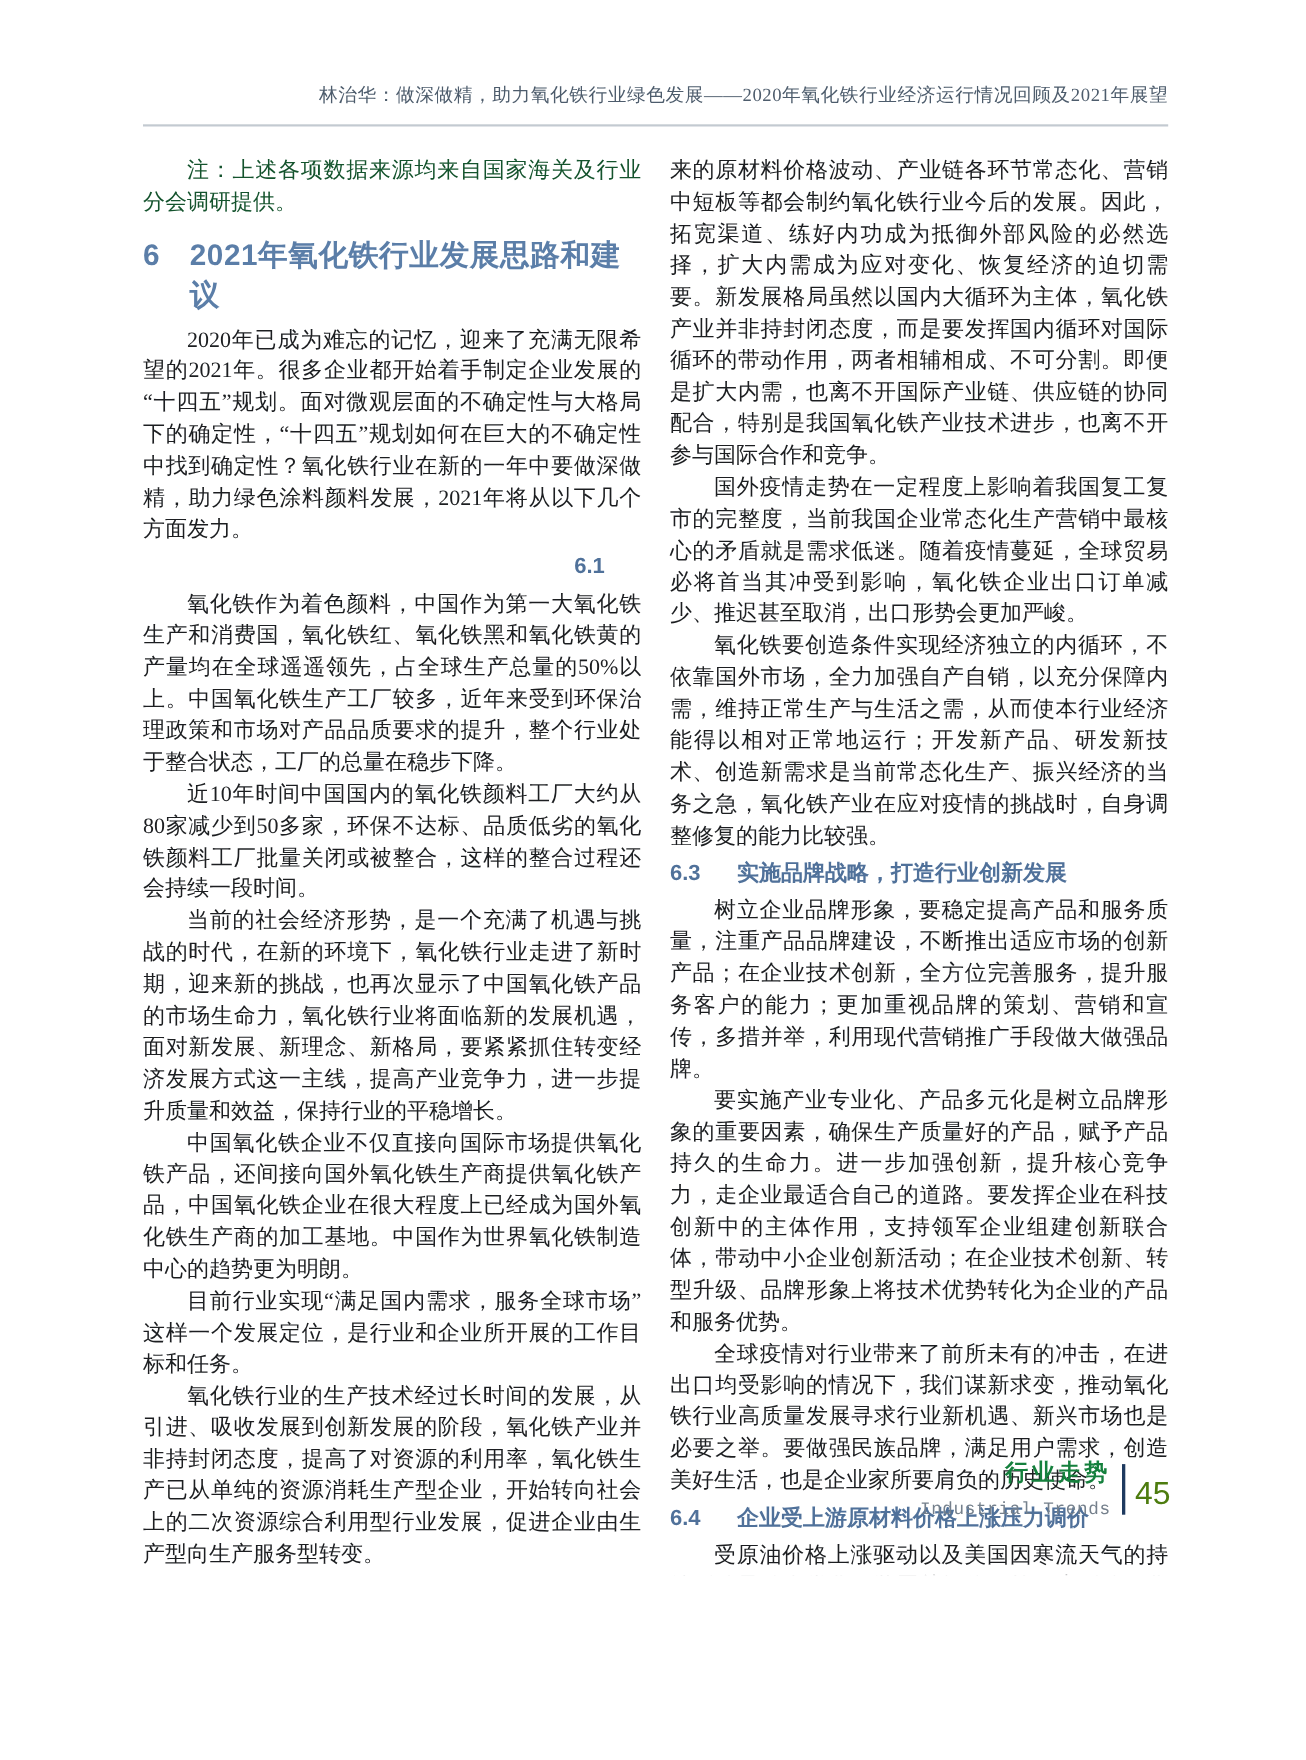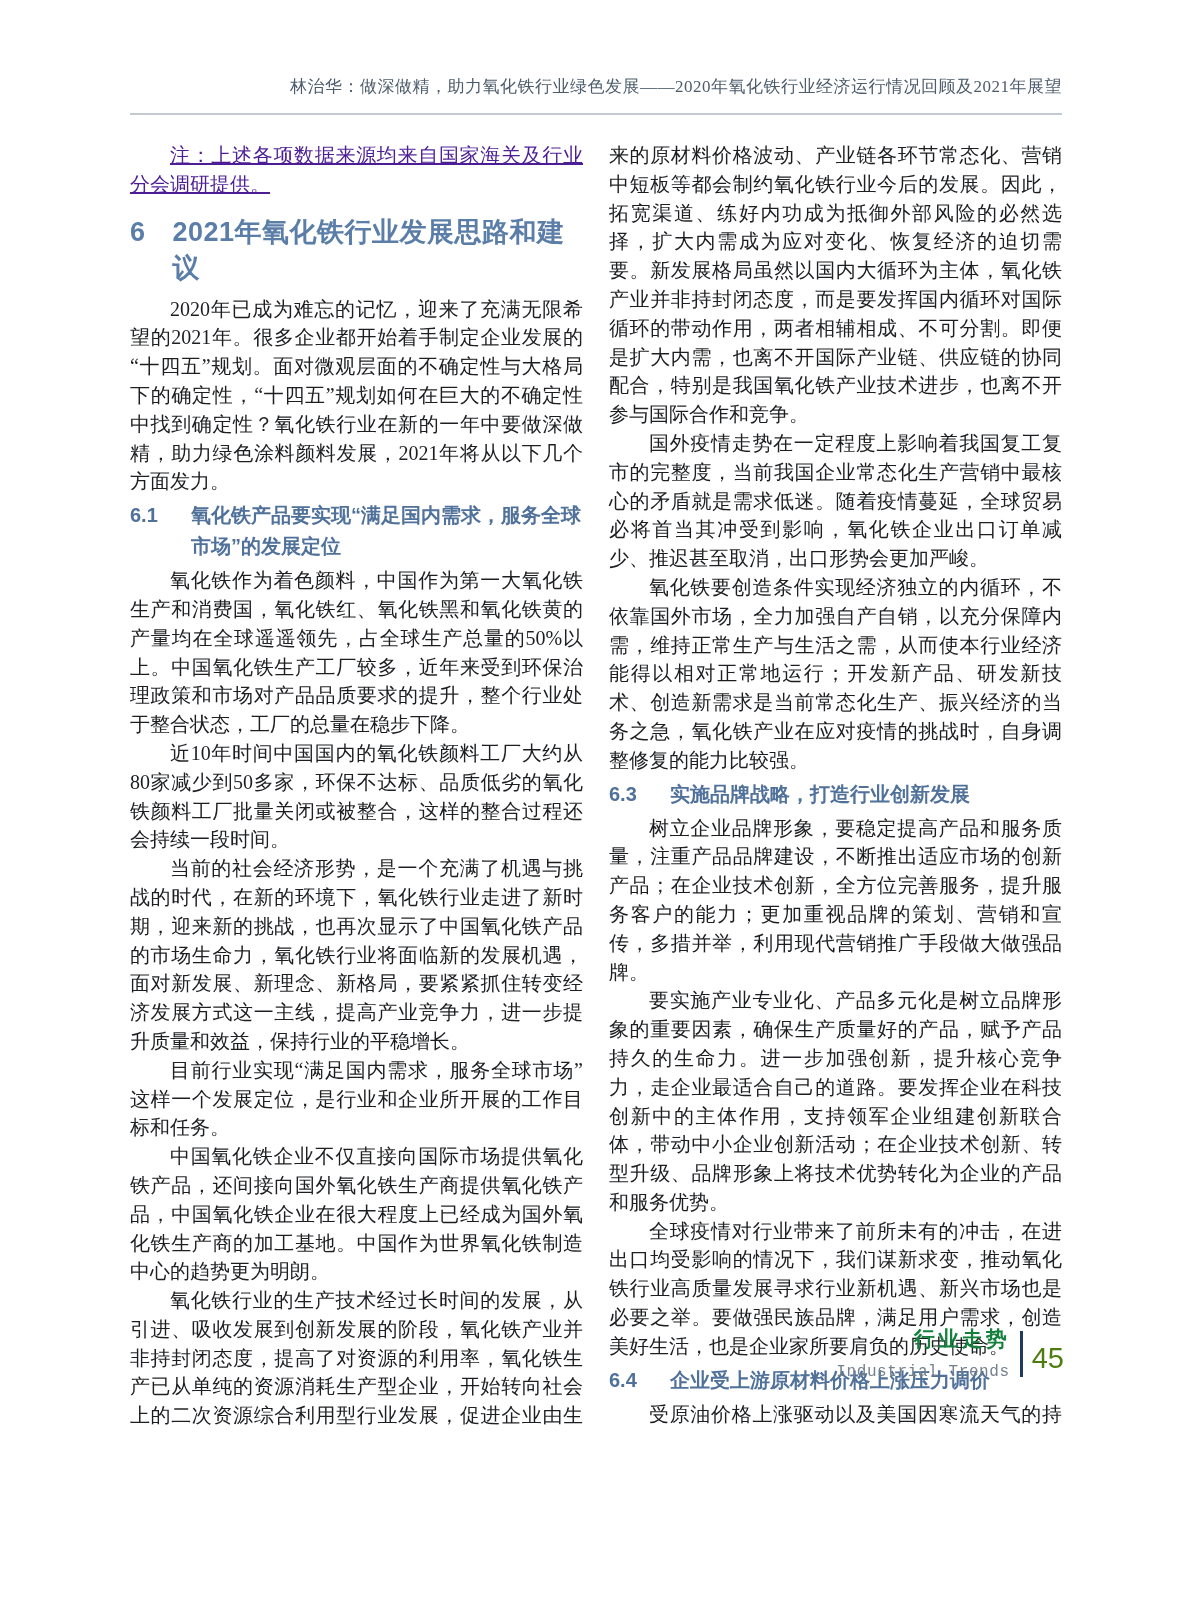--- a/index.html
+++ b/index.html
@@ -38,21 +38,21 @@
     gap: 26px;
   }
   .col {
     width: 453px;
     font-size: 20px;
     line-height: 28.8px;
     text-align: justify;
   }
   .col p { margin: 0; text-indent: 2em; }
   .col p.cont { text-indent: 0; }
-  .note { color: #4c1d95; text-decoration: underline; }
+  .note { color: #14532d; }
   h2.sec {
     display: flex;
     align-items: baseline;
     gap: 27px;
     margin: 15px 0 9px 0;
     font-family: "Liberation Sans", "DejaVu Sans", sans-serif;
     font-size: 27px;
     line-height: 36px;
     font-weight: 700;
     color: #5b7ea8;
@@ -127,28 +127,27 @@
 
       <h2 class="sec">
         <span class="num">6</span>
         <span class="ttl">2021年氧化铁行业发展思路和建议</span>
       </h2>
 
       <p>2020年已成为难忘的记忆，迎来了充满无限希望的2021年。很多企业都开始着手制定企业发展的“十四五”规划。面对微观层面的不确定性与大格局下的确定性，“十四五”规划如何在巨大的不确定性中找到确定性？氧化铁行业在新的一年中要做深做精，助力绿色涂料颜料发展，2021年将从以下几个方面发力。</p>
 
       <h3 class="sub">
         <span class="num">6.1</span>
-        <span class="ttl">氧化铁产品要实现“满足国内需求，服务全球市场”的发展定位</span>
       </h3>
 
       <p>氧化铁作为着色颜料，中国作为第一大氧化铁生产和消费国，氧化铁红、氧化铁黑和氧化铁黄的产量均在全球遥遥领先，占全球生产总量的50%以上。中国氧化铁生产工厂较多，近年来受到环保治理政策和市场对产品品质要求的提升，整个行业处于整合状态，工厂的总量在稳步下降。</p>
       <p>近10年时间中国国内的氧化铁颜料工厂大约从80家减少到50多家，环保不达标、品质低劣的氧化铁颜料工厂批量关闭或被整合，这样的整合过程还会持续一段时间。</p>
       <p>当前的社会经济形势，是一个充满了机遇与挑战的时代，在新的环境下，氧化铁行业走进了新时期，迎来新的挑战，也再次显示了中国氧化铁产品的市场生命力，氧化铁行业将面临新的发展机遇，面对新发展、新理念、新格局，要紧紧抓住转变经济发展方式这一主线，提高产业竞争力，进一步提升质量和效益，保持行业的平稳增长。</p>
+      <p>中国氧化铁企业不仅直接向国际市场提供氧化铁产品，还间接向国外氧化铁生产商提供氧化铁产品，中国氧化铁企业在很大程度上已经成为国外氧化铁生产商的加工基地。中国作为世界氧化铁制造中心的趋势更为明朗。</p>
       <p>目前行业实现“满足国内需求，服务全球市场”这样一个发展定位，是行业和企业所开展的工作目标和任务。</p>
-      <p>中国氧化铁企业不仅直接向国际市场提供氧化铁产品，还间接向国外氧化铁生产商提供氧化铁产品，中国氧化铁企业在很大程度上已经成为国外氧化铁生产商的加工基地。中国作为世界氧化铁制造中心的趋势更为明朗。</p>
       <p>氧化铁行业的生产技术经过长时间的发展，从引进、吸收发展到创新发展的阶段，氧化铁产业并非持封闭态度，提高了对资源的利用率，氧化铁生产已从单纯的资源消耗生产型企业，开始转向社会上的二次资源综合利用型行业发展，促进企业由生产型向生产服务型转变。</p>
 
       <h3 class="sub">
         <span class="num">6.2</span>
         <span class="ttl">练好企业内功，进一步加强创新</span>
       </h3>
 
       <p>国外疫情持续蔓延，外部需求骤然下降，随之而</p>
     </div>
 

